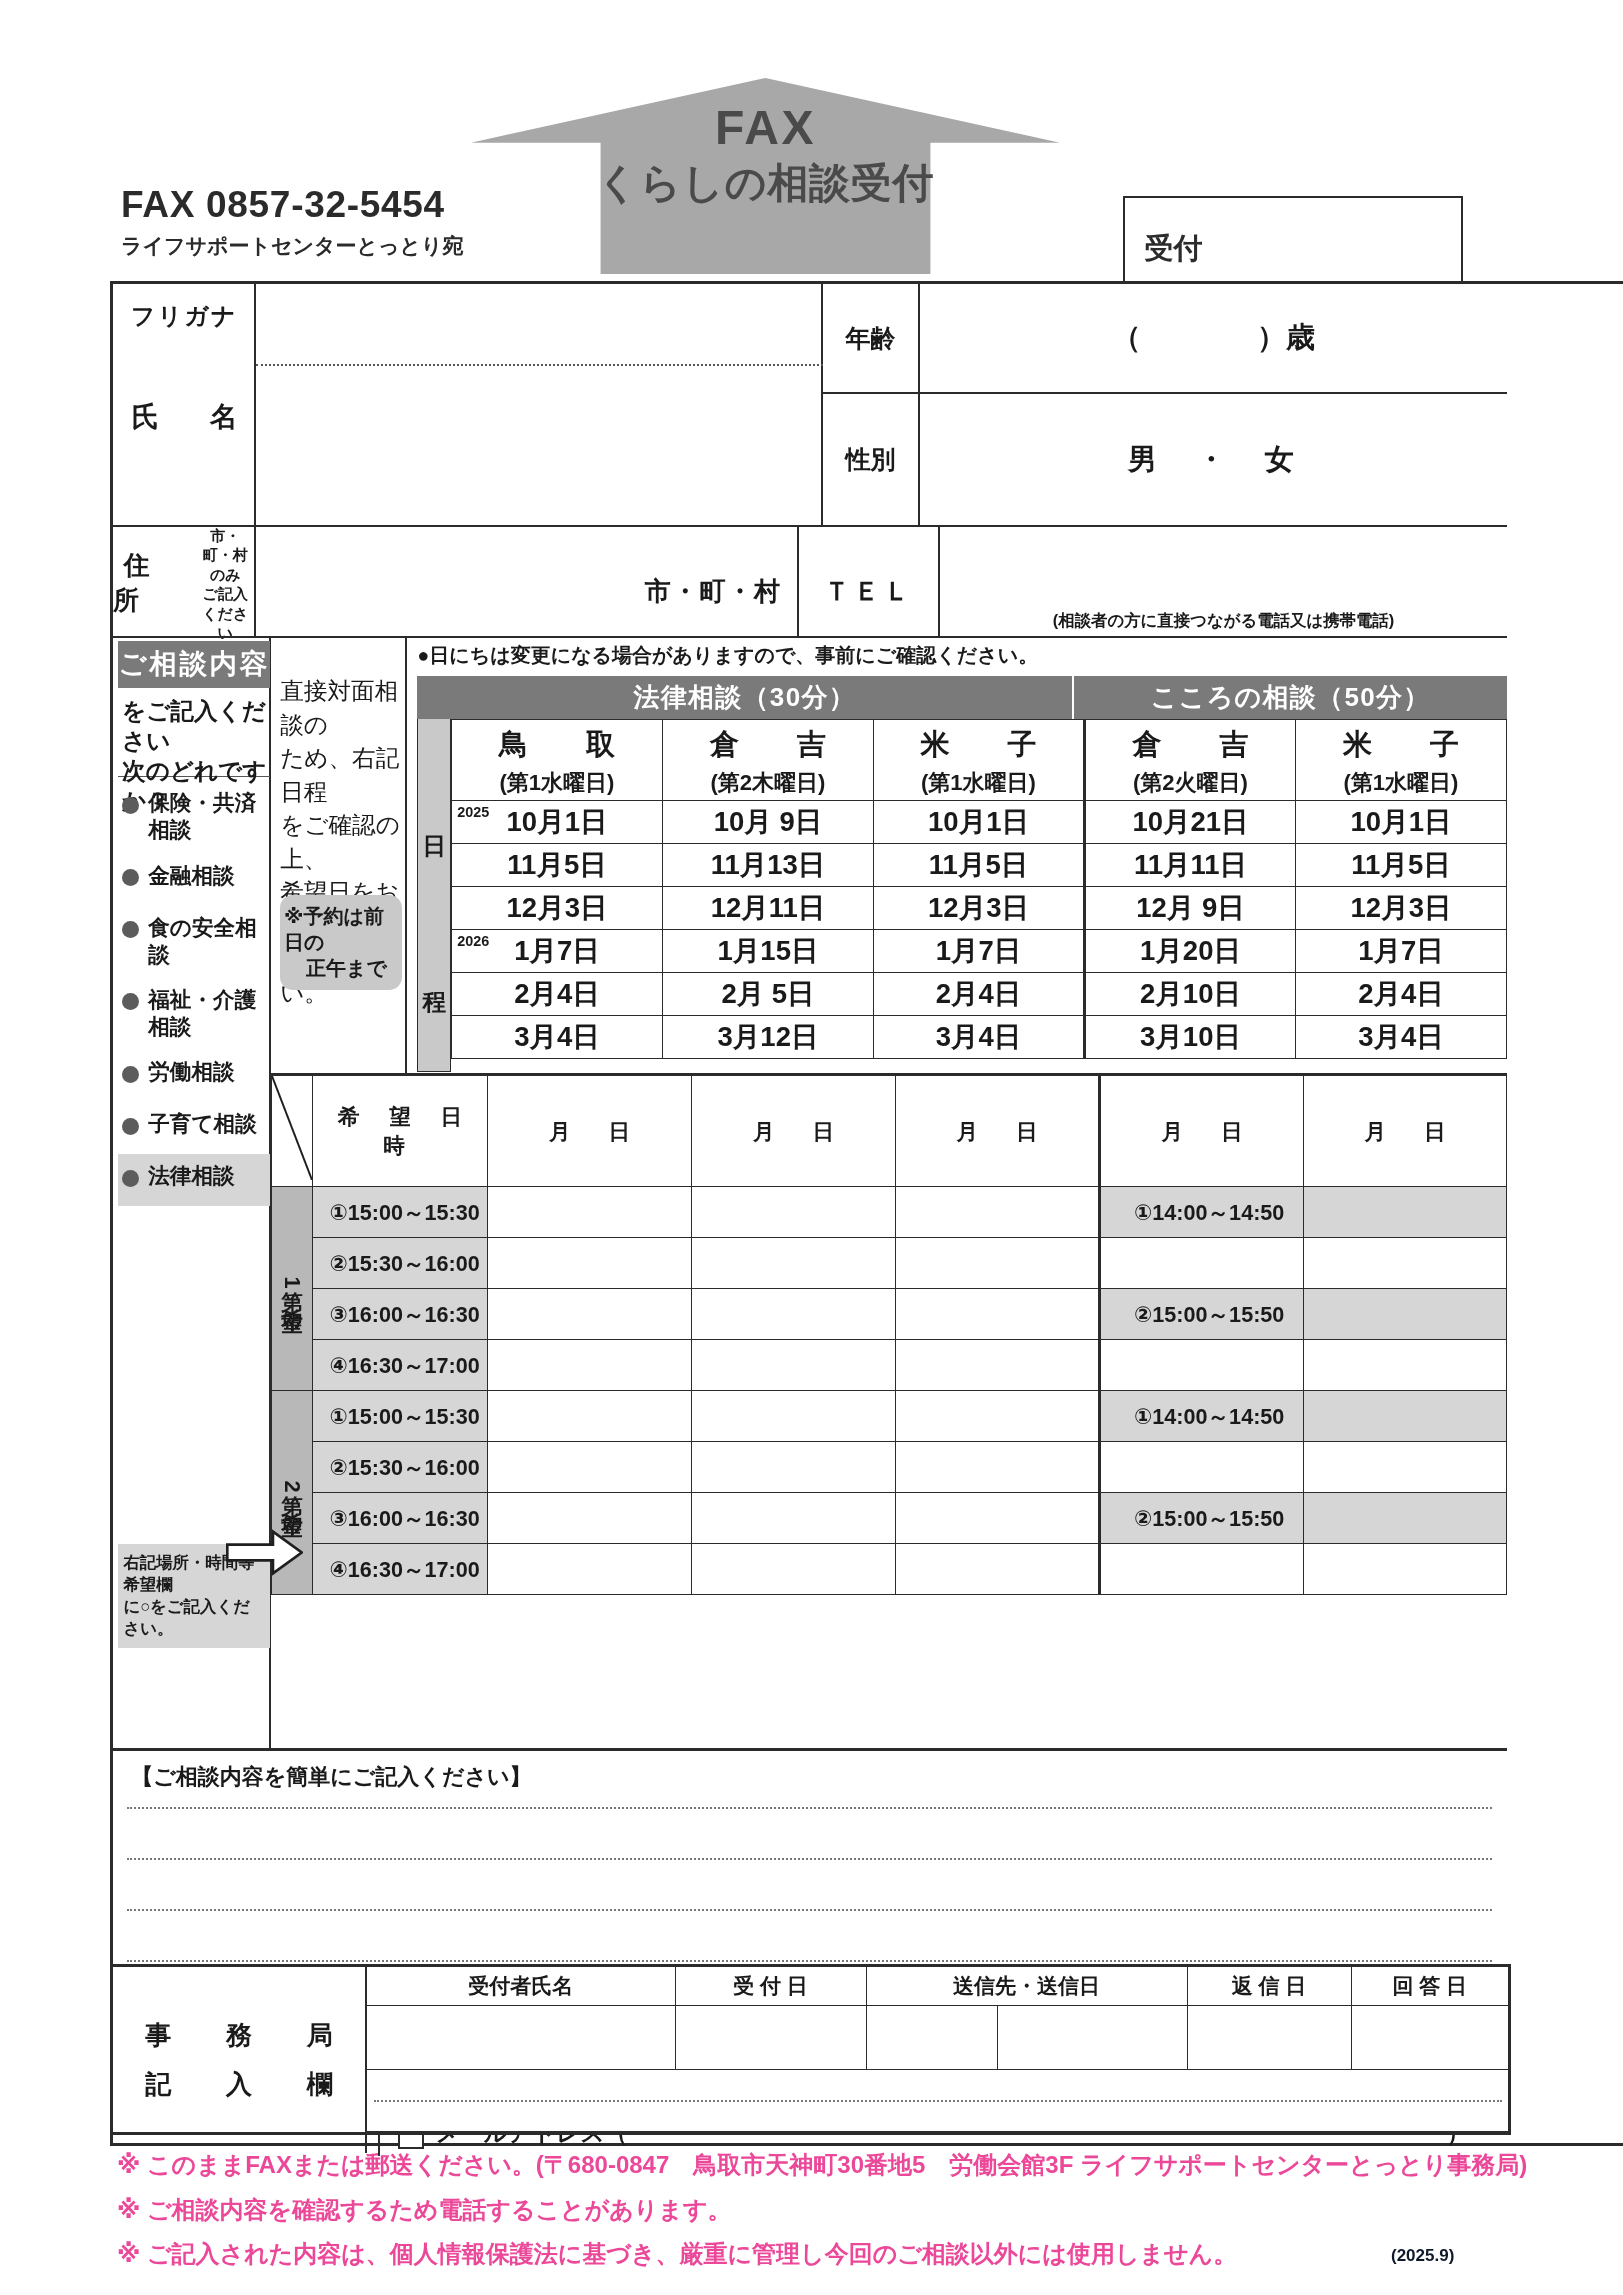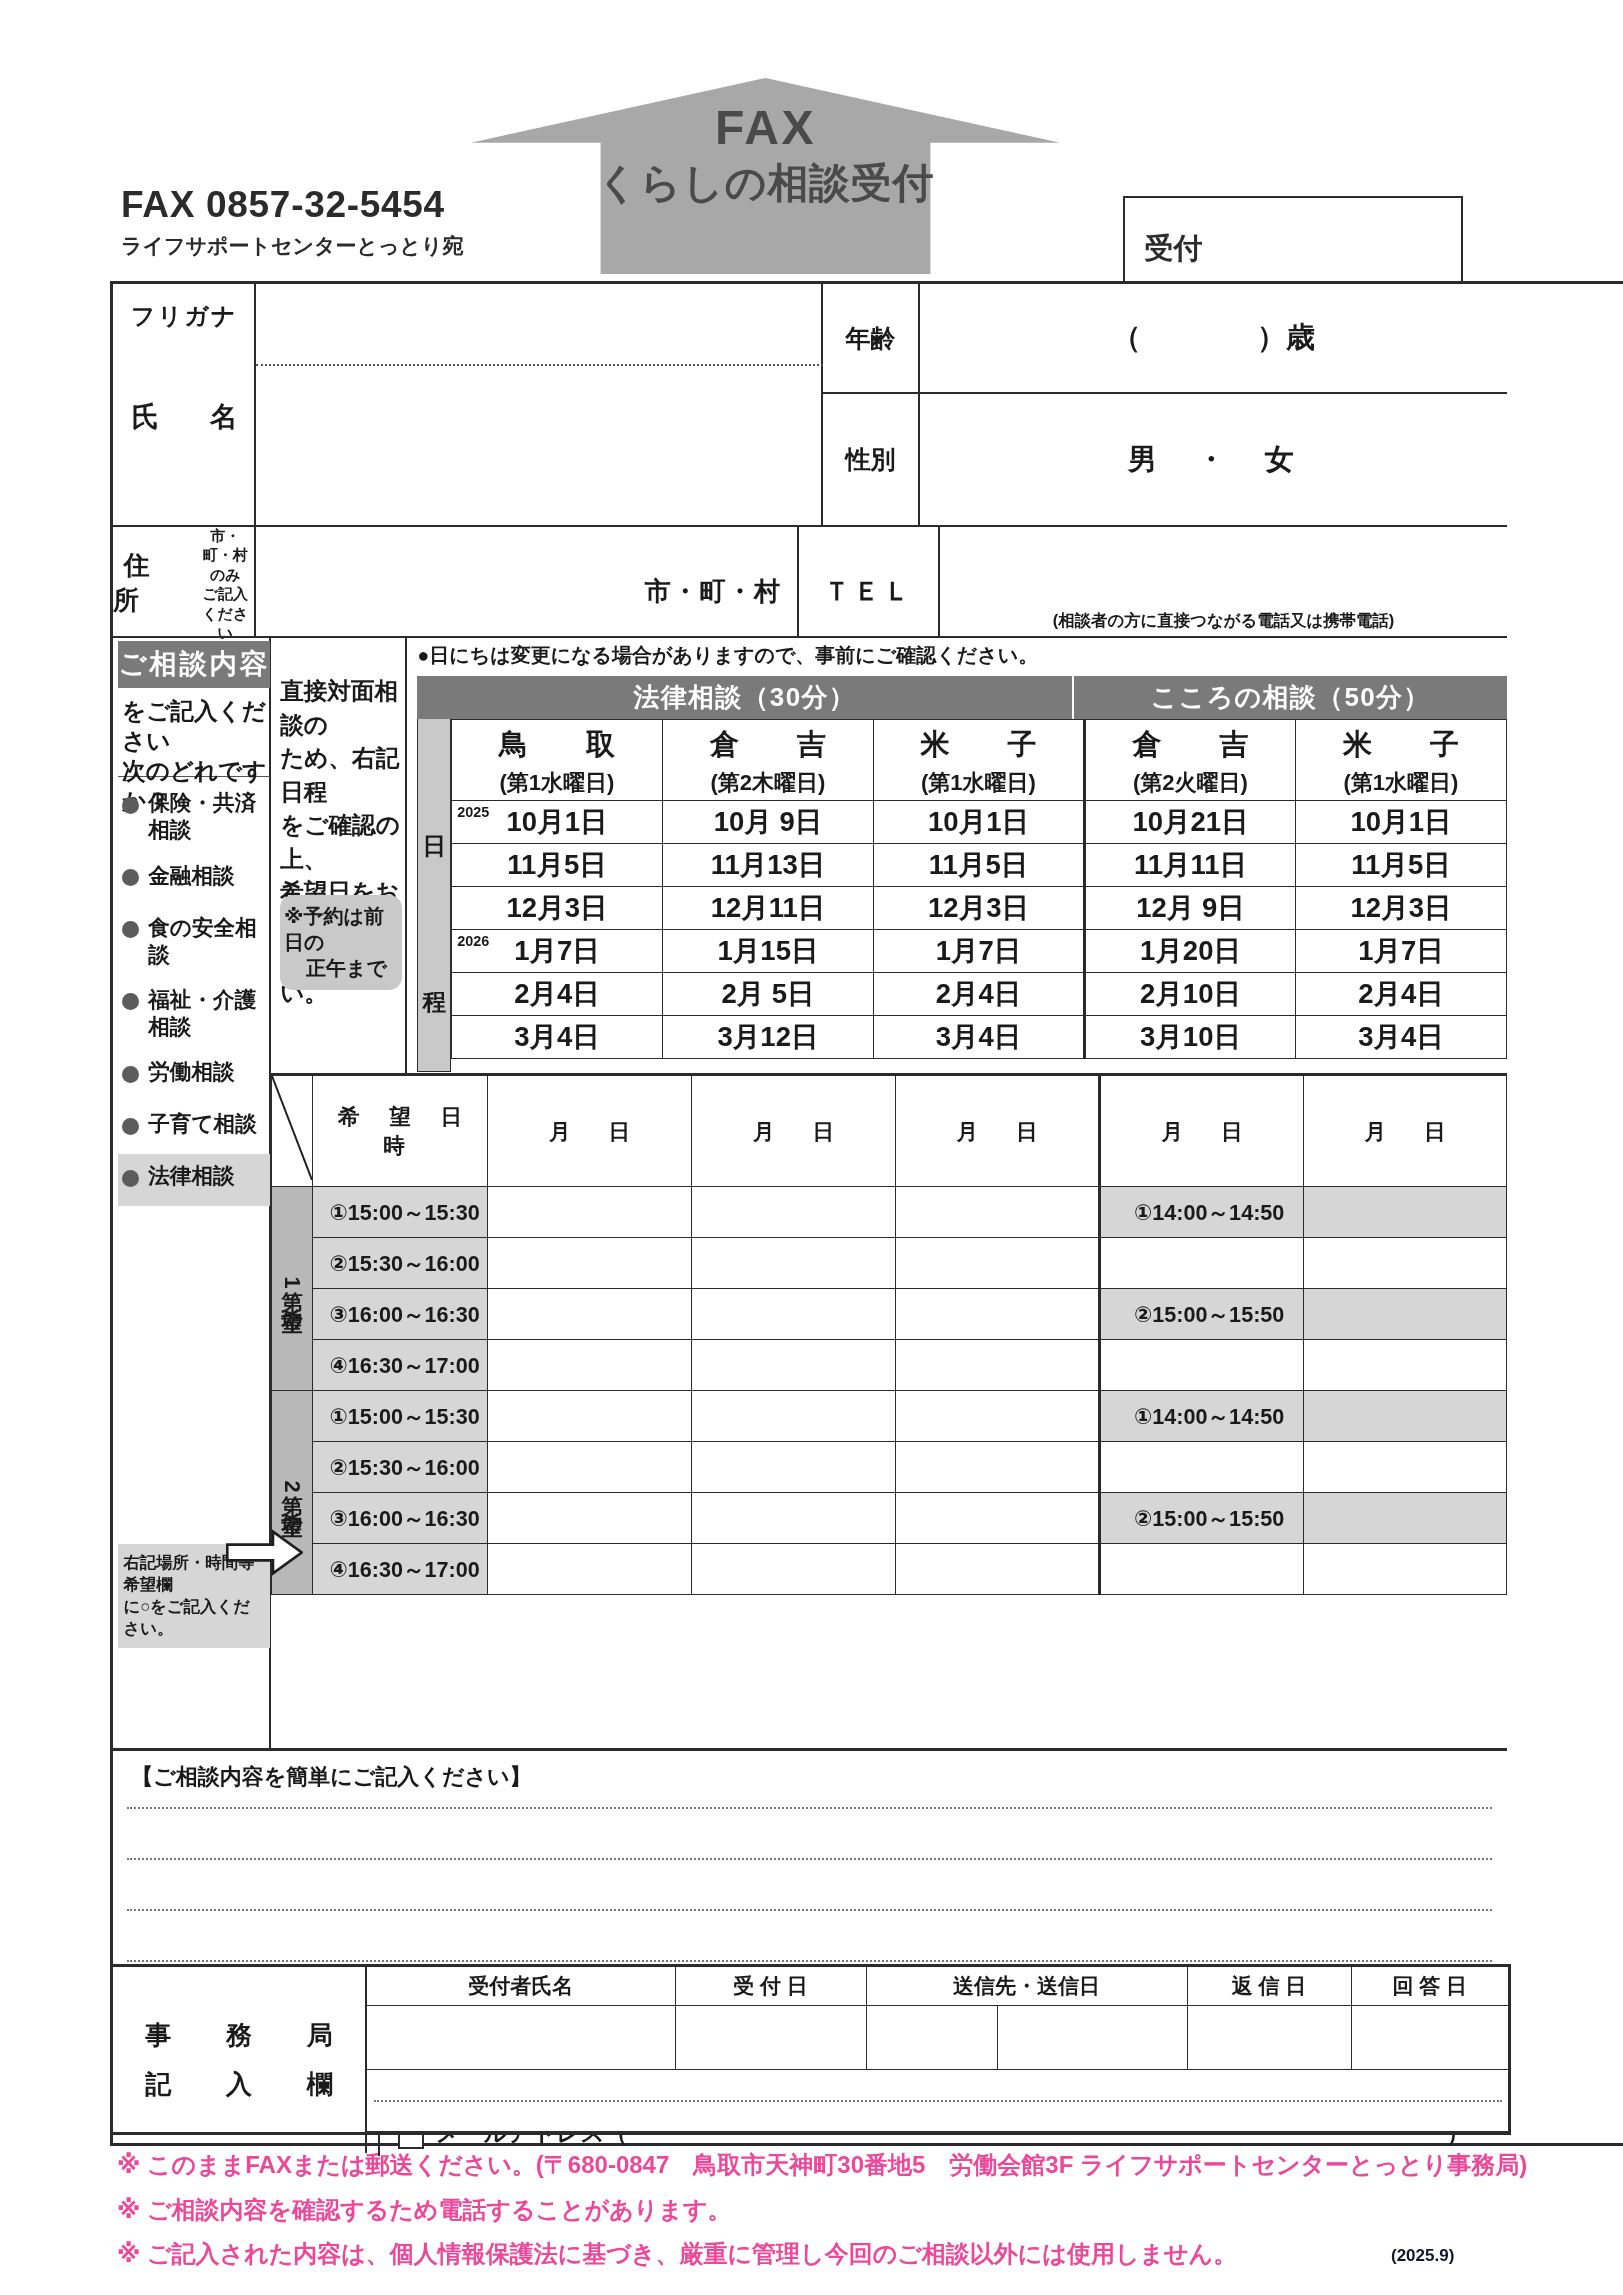--- a/index.html
+++ b/index.html
@@ -101,21 +101,21 @@
   .s-item .lbl{ font-size:21.6px; font-weight:bold; margin-left:9.2px; line-height:1.25; }
   .side-foot{ position:absolute; left:5.2px; top:906px; width:152px; background:#d6d6d6;
               padding:6.5px 3.9px 9.2px 5.2px; }
   .side-foot div{ font-size:16.4px; font-weight:bold; line-height:1.35; }
 
   
   .side-arrow{ position:absolute; left:113px; top:891px; width:77px; height:47px; z-index:9; }
 
   
   .mid{ position:absolute; left:158px; top:0; width:136px; height:435px; border-right:2px solid #2b2b2b; }
-  .mid-text{ position:absolute; left:9.2px; top:37px; width:124px; font-size:23.6px; font-weight:bold; line-height:1.42; }
+  .mid-text{ position:absolute; left:9.2px; top:37px; width:124px; font-size:23.6px; font-weight:normal; line-height:1.42; }
   .mid-note{ position:absolute; left:9.2px; top:257px; width:122px; background:#c9c9c9; border-radius:13px;
              padding:7.9px 3.9px 9.2px 3.9px; }
   .mid-note div{ font-size:20px; font-weight:bold; line-height:1.3; }
   .mid-note .l2{ padding-left:22px; }
 
   
   .sched{ position:absolute; left:295px; top:0; width:1100px; height:435px; }
   .sched-note{ position:absolute; left:9.2px; top:3.9px; width:1087px; font-size:20px; font-weight:bold; }
   .sched-cat{ position:absolute; left:9.2px; top:38px; width:1090px; height:43px; display:flex; }
   .cat{ background:#7a7a7a; display:flex; align-items:center; justify-content:center; }

